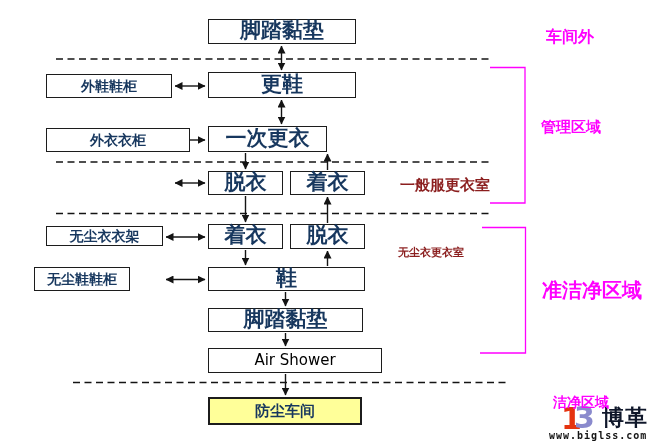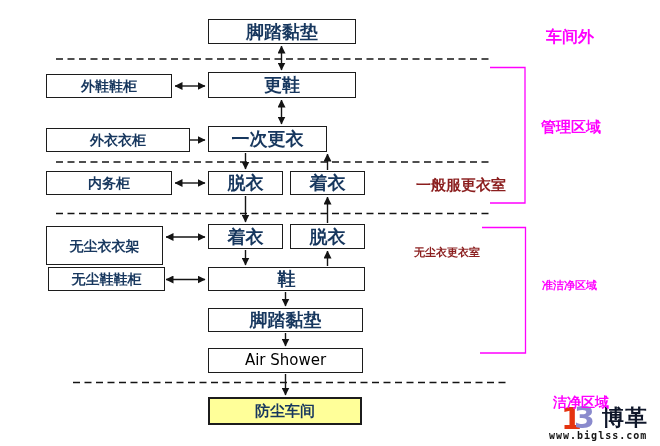--- a/index.html
+++ b/index.html
@@ -11,32 +11,32 @@
     border:1.4px solid #1c1c1c;
     background:#ffffff;
     color:#17375E;
     font-weight:700;
     font-size:14px;
     display:flex;align-items:center;justify-content:center;
     white-space:nowrap;
     line-height:1;
     z-index:2;
   }
-  .box.center{font-size:18px;}
+  .box.center{font-size:21px;font-family:Liberation Mono, monospace;}
   .box.latin{color:#000000;font-weight:500;font-size:15px;}
   .box.highlight{background:#FFFF99;border-width:2px;font-size:15px;}
   .zlabel{
     position:absolute;
     line-height:1;
     white-space:nowrap;
     font-weight:700;
     z-index:4;
   }
   .magenta{color:#FF00FF;}
-  .darkred{color:#8B1E1E;margin-left:16px;}
+  .darkred{color:#8B1E1E;}
   #connectors{position:absolute;left:0;top:0;z-index:1;}
   .wm{position:absolute;line-height:1;white-space:nowrap;z-index:3;}
   .wm-one{color:#E5330F;font-weight:700;font-size:30px;}
   .wm-three{color:#8A8ACD;font-weight:700;font-size:30px;}
   .wm-brand{color:#0f172a;font-weight:700;font-size:22px;letter-spacing:1px;}
   .wm-url{color:#141414;font-weight:700;font-size:10px;font-family:"DejaVu Sans Mono","Liberation Mono",monospace;letter-spacing:1px;}
 </style>
 </head>
 <body>
 
@@ -76,37 +76,36 @@
 
     <polyline points="490,67.5 525,67.5 525,203 490,203" fill="none" stroke="#FF00FF" stroke-width="1.3"></polyline>
     <polyline points="482,227.5 525.5,227.5 525.5,353 480,353" fill="none" stroke="#FF00FF" stroke-width="1.3"></polyline>
   </svg>
 
   <div class="box center" style="left:208px;top:19px;width:148px;height:25px">脚踏黏垫</div>
   <div class="box" style="left:46px;top:74px;width:126px;height:24px">外鞋鞋柜</div>
   <div class="box center" style="left:208px;top:72px;width:148px;height:26px">更鞋</div>
   <div class="box center" style="left:208px;top:126px;width:119px;height:26px">一次更衣</div>
   <div class="box" style="left:46px;top:128px;width:144px;height:24px">外衣衣柜</div>
-  <div class="box" style="left:46px;top:171px;width:126px;height:24px">内务柜</div>
   <div class="box center" style="left:208px;top:171px;width:75px;height:24px">脱衣</div>
   <div class="box center" style="left:290px;top:171px;width:75px;height:24px">着衣</div>
-  <div class="box" style="left:46px;top:226px;width:117px;height:39px">无尘衣衣架</div>
+  <div class="box" style="left:46px;top:226px;width:117px;height:20px">无尘衣衣架</div>
   <div class="box center" style="left:208px;top:224px;width:75px;height:25px">着衣</div>
   <div class="box center" style="left:290px;top:224px;width:75px;height:25px">脱衣</div>
-  <div class="box" style="left:48px;top:267px;width:117px;height:24px">无尘鞋鞋柜</div>
+  <div class="box" style="left:34px;top:267px;width:96px;height:24px">无尘鞋鞋柜</div>
   <div class="box center" style="left:208px;top:267px;width:157px;height:24px">鞋</div>
   <div class="box center" style="left:208px;top:308px;width:155px;height:24px">脚踏黏垫</div>
-  <div class="box latin" style="left:208px;top:348px;width:155px;height:25px">Air Shower</div>
+  <div class="box latin" style="left:208px;top:348px;width:174px;height:25px">Air Shower</div>
   <div class="box highlight" style="left:208px;top:397px;width:154px;height:28px">防尘车间</div>
 
   <div class="zlabel magenta" style="left:546px;top:29px;font-size:16px">车间外</div>
   <div class="zlabel magenta" style="left:541px;top:120px;font-size:15px">管理区域</div>
   <div class="zlabel darkred" style="left:400px;top:178px;font-size:15px">一般服更衣室</div>
   <div class="zlabel darkred" style="left:398px;top:247px;font-size:11px">无尘衣更衣室</div>
-  <div class="zlabel magenta" style="left:542px;top:280px;font-size:11px">准洁净区域</div>
+  <div class="zlabel magenta" style="left:542px;top:280px;font-size:20px">准洁净区域</div>
   <div class="zlabel magenta" style="left:553px;top:395px;font-size:14px">洁净区域</div>
 
   <div class="wm wm-one" style="left:561px;top:404px">1</div>
   <div class="wm wm-three" style="left:574px;top:403px">3</div>
   <div class="wm wm-brand" style="left:602px;top:407px">博革</div>
   <div class="wm wm-url" style="left:549px;top:431px">www.biglss.com</div>
 
 </div>
 
 </body></html>

